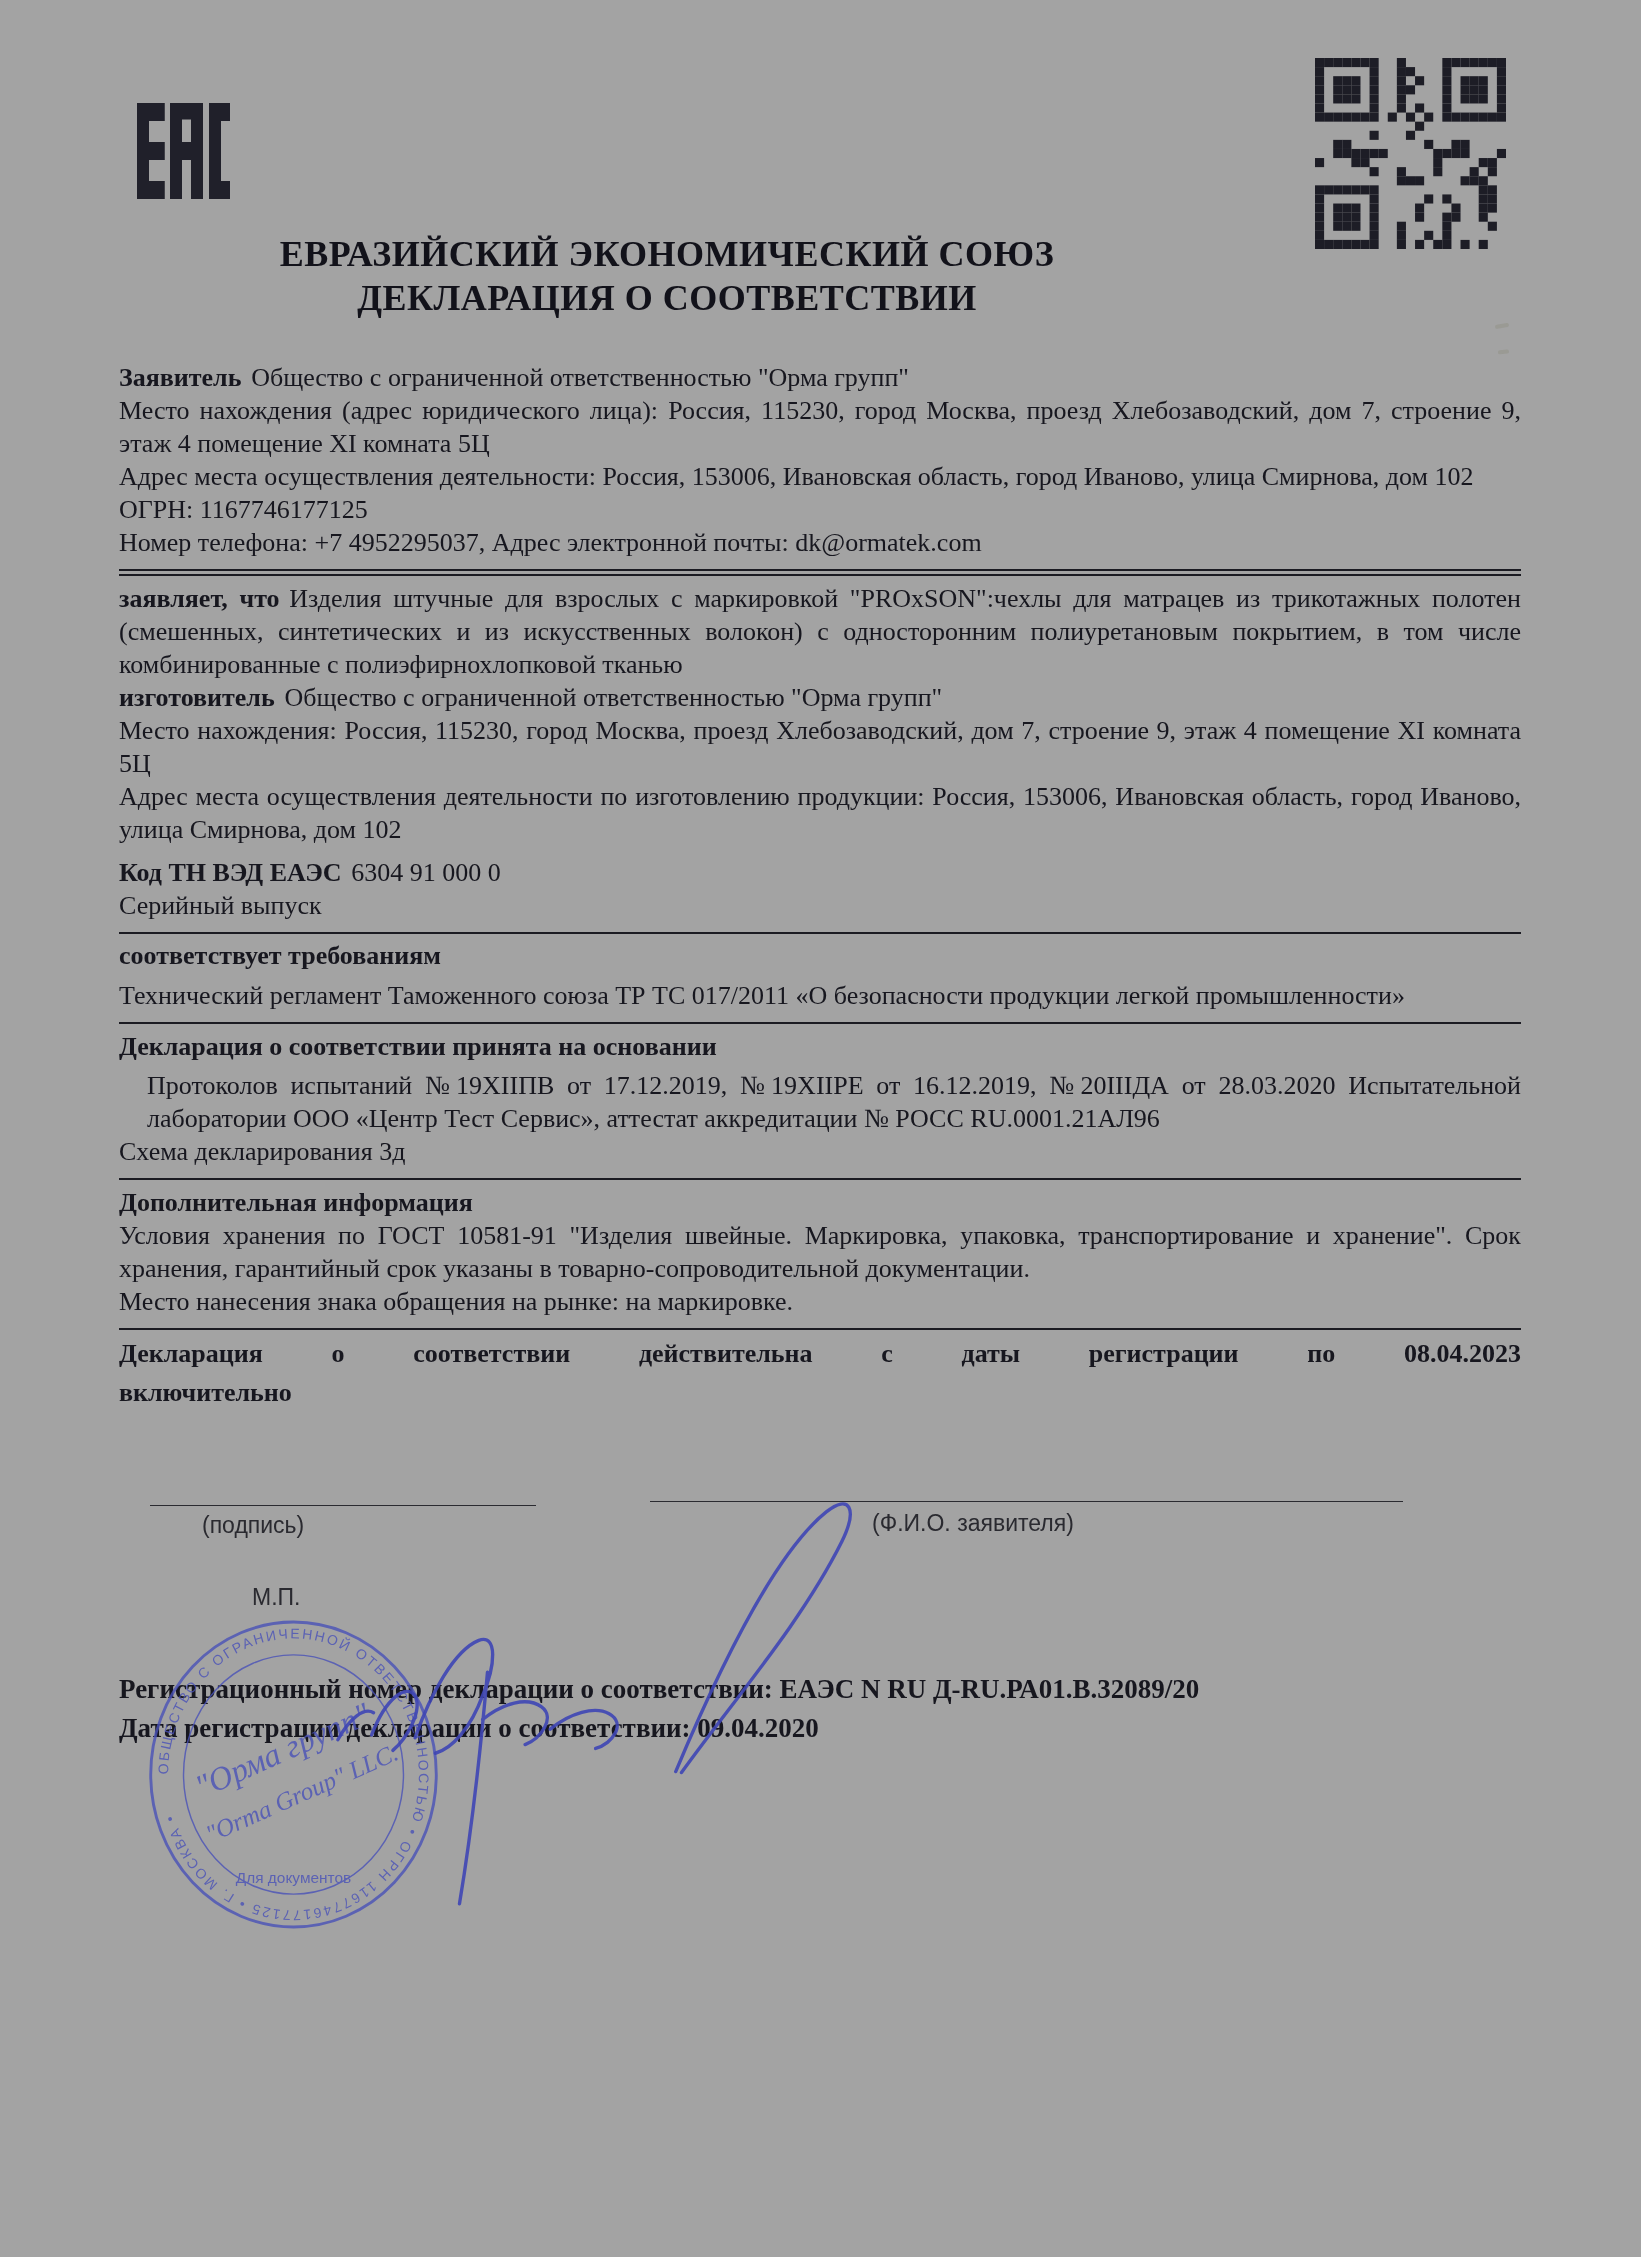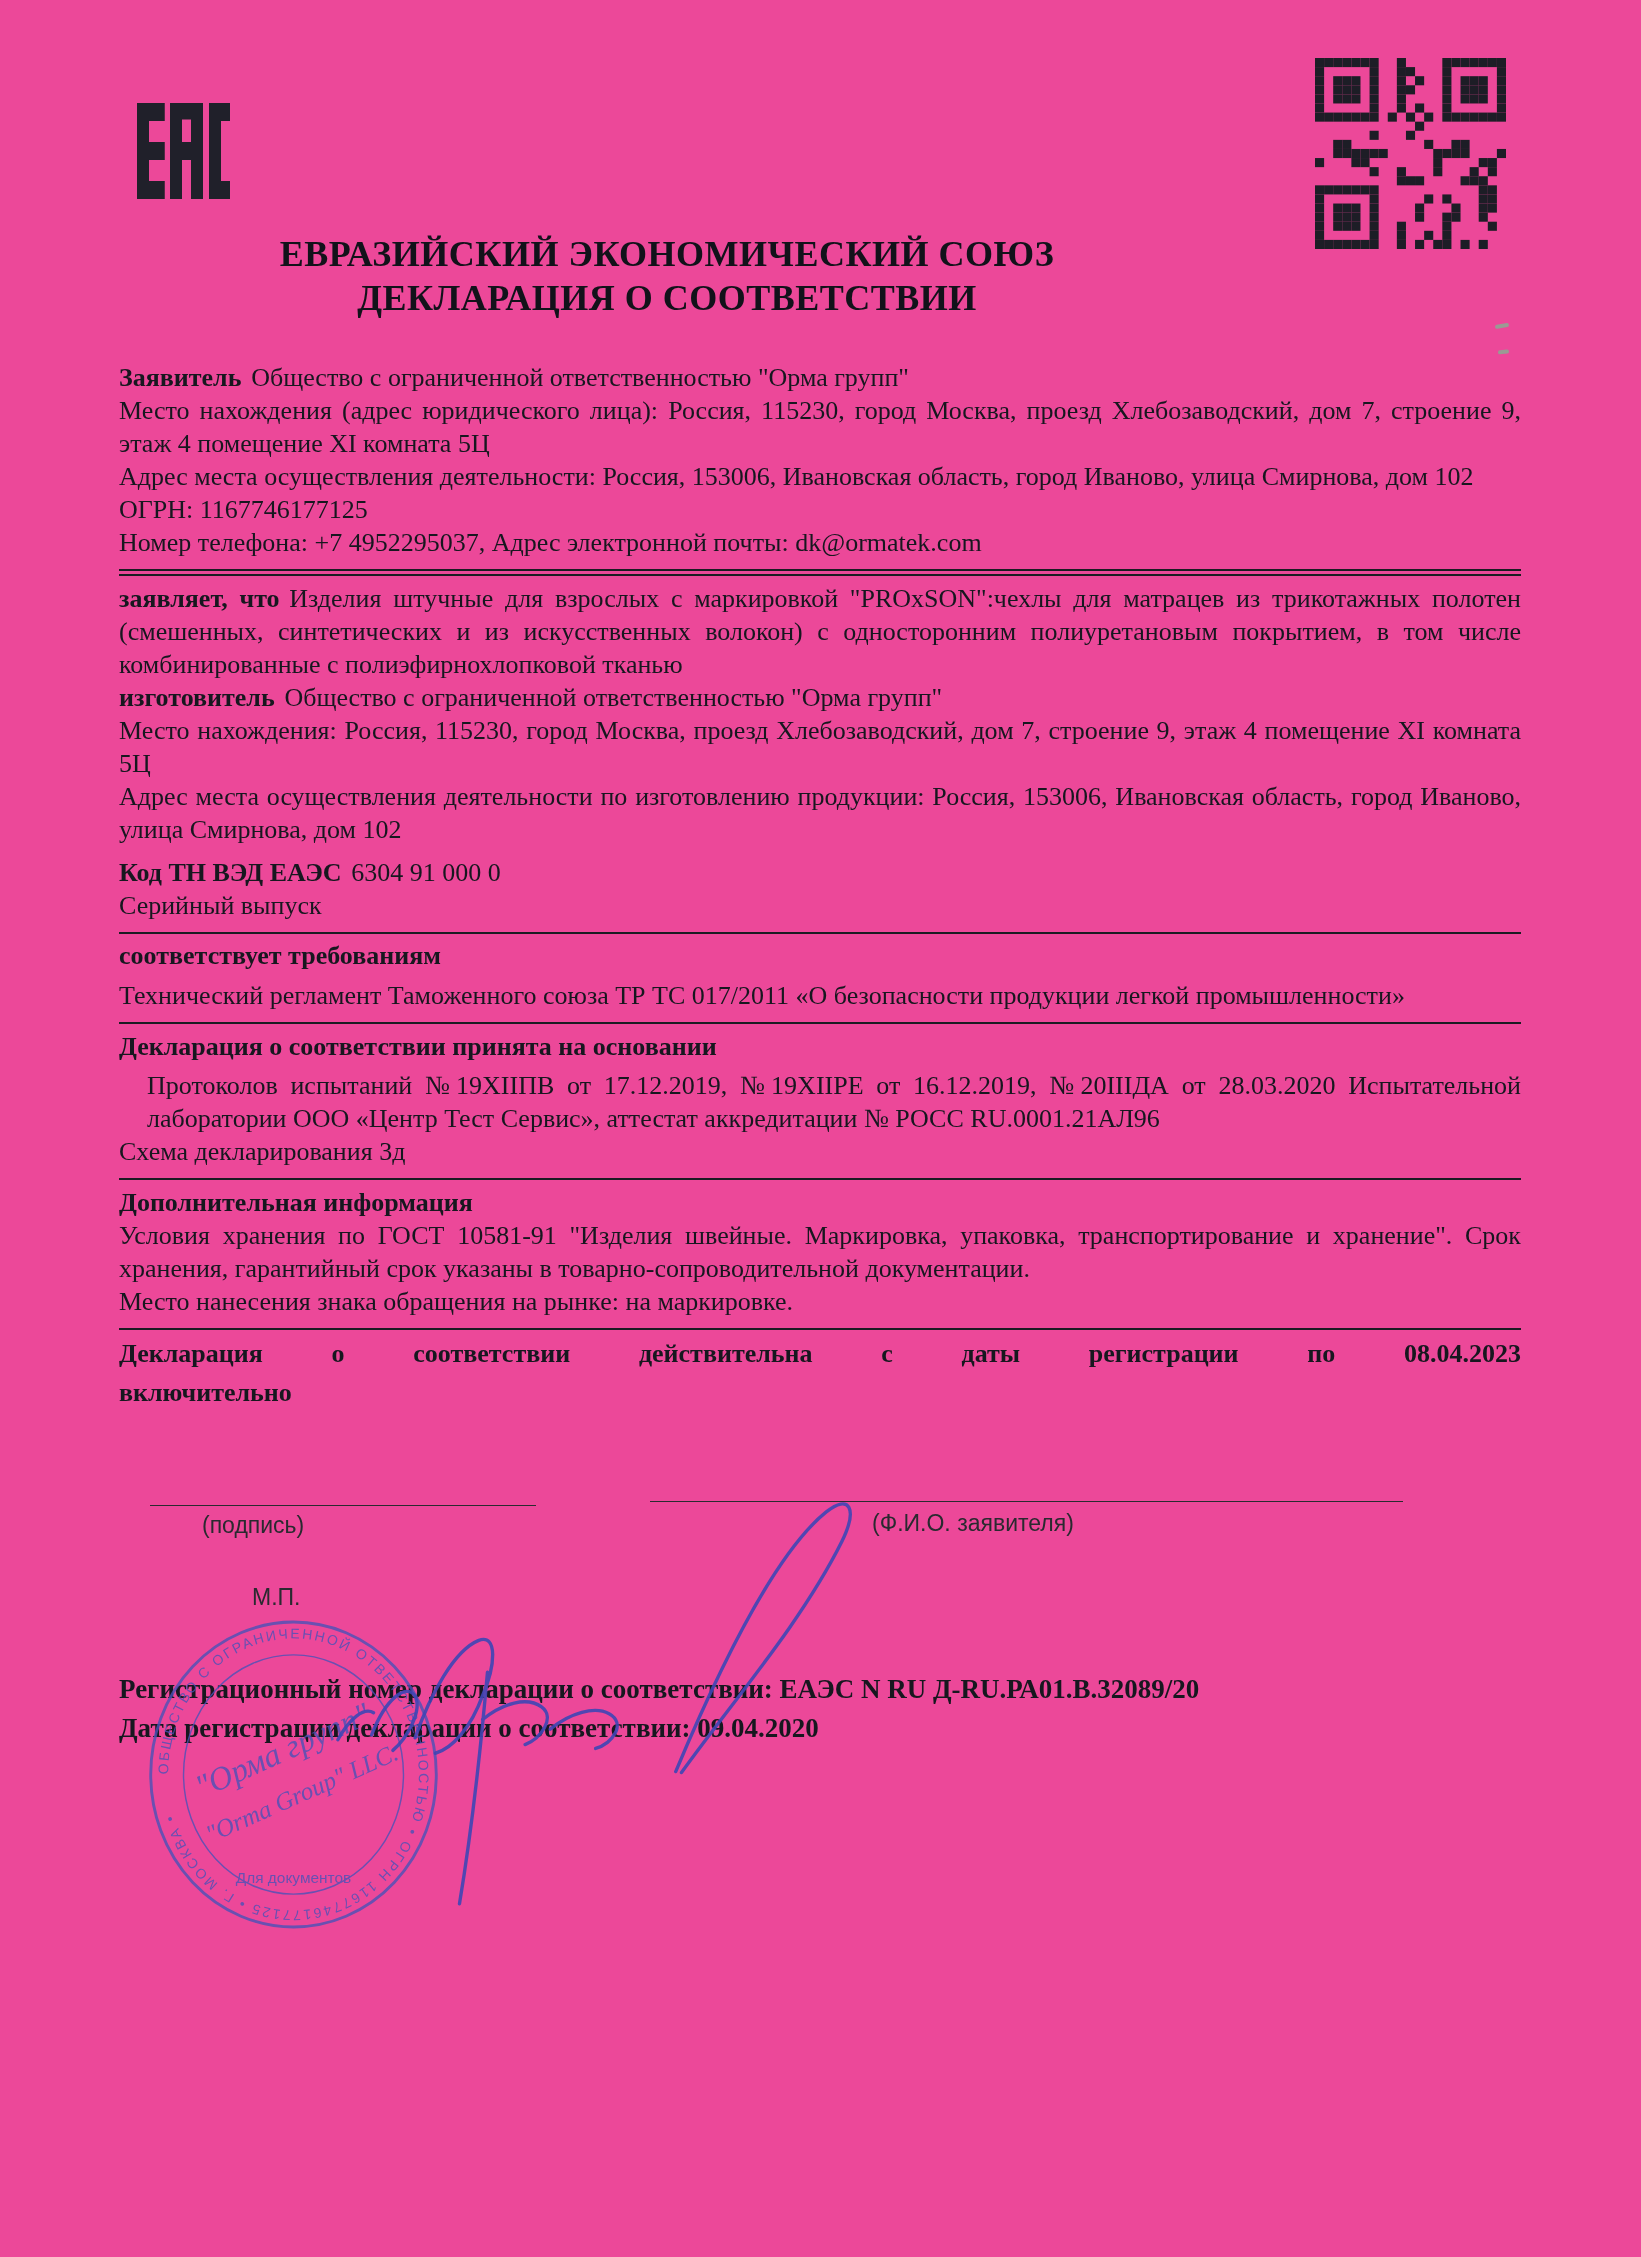--- a/index.html
+++ b/index.html
@@ -1,16 +1,16 @@
 <!DOCTYPE html>
 <html><head>
 <meta charset="utf-8">
 <style>
   html,body{margin:0;padding:0;background:#e8e8e6;}
-  .page{position:relative;width:1641px;height:2257px;background:#ec4899;overflow:hidden;
+  .page{position:relative;width:1641px;height:2257px;background:#a3a3a3;overflow:hidden;
         font-family:"Liberation Serif",serif;color:#17171f;}
   .content{position:absolute;left:119px;top:232px;width:1402px;}
   .title-wrap{width:1096px;text-align:center;margin:0 0 39px 0;}
   .title-line{font-size:36px;line-height:44px;font-weight:bold;color:#12121a;letter-spacing:0.5px;}
   p{margin:0;font-size:26px;line-height:33px;}
   .just{text-align:justify;}
   b.lbl{margin-right:9.7px;}
   .sec{padding:1.9px 0 5.8px 0;}
   .rule{border-top:2.4px solid #1b1b22;margin:3.9px 0 3.9px 0;height:0;}
   .tnved{margin-top:9.7px;}

